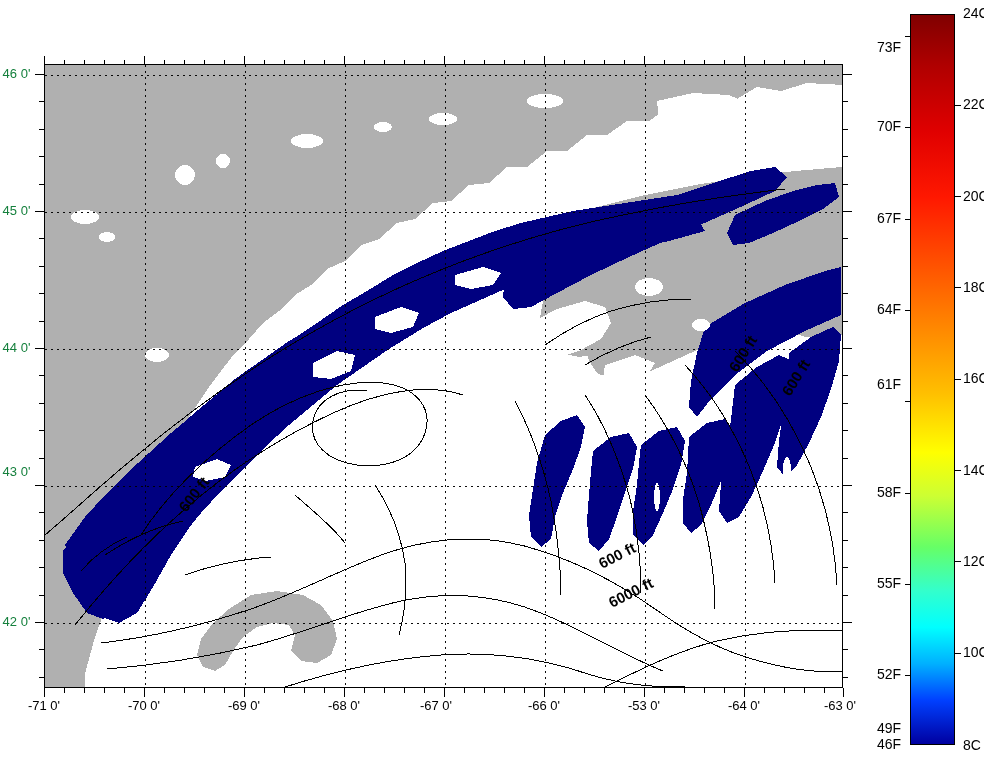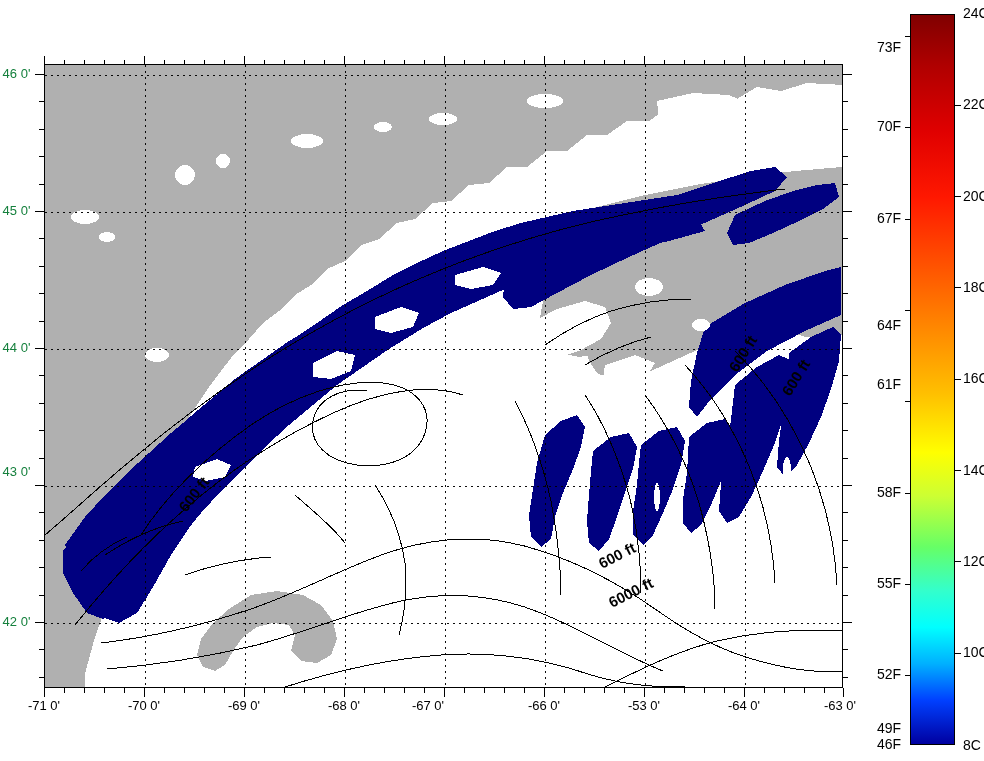--- a/index.html
+++ b/index.html
@@ -373,21 +373,21 @@
   <div class="tick tick-x-major-in" style="left:744px"></div>
   <div class="tick tick-x-minor-in" style="left:764px"></div>
   <div class="tick tick-x-minor-in" style="left:784px"></div>
   <div class="tick tick-x-minor-in" style="left:804px"></div>
   <div class="tick tick-x-minor-in" style="left:824px"></div>
 
   <div class="xlabel" style="left:4px">-71 0'</div>
   <div class="xlabel" style="left:104px">-70 0'</div>
   <div class="xlabel" style="left:204px">-69 0'</div>
   <div class="xlabel" style="left:304px">-68 0'</div>
-  <div class="xlabel" style="left:388px">-67 0'</div>
+  <div class="xlabel" style="left:396px">-67 0'</div>
   <div class="xlabel" style="left:504px">-66 0'</div>
   <div class="xlabel" style="left:604px">-53 0'</div>
   <div class="xlabel" style="left:704px">-64 0'</div>
   <div class="xlabel" style="left:800px">-63 0'</div>
 
   <div class="tick tick-y-major" style="top:74px"></div>
   <div class="tick tick-y-minor" style="top:101px"></div>
   <div class="tick tick-y-minor" style="top:129px"></div>
   <div class="tick tick-y-minor" style="top:156px"></div>
   <div class="tick tick-y-minor" style="top:184px"></div>
@@ -457,21 +457,21 @@
   <div class="cbar-tick-r" style="top:196px"></div>
   <div class="cbar-tick-r" style="top:287px"></div>
   <div class="cbar-tick-r" style="top:379px"></div>
   <div class="cbar-tick-r" style="top:470px"></div>
   <div class="cbar-tick-r" style="top:561px"></div>
   <div class="cbar-tick-r" style="top:653px"></div>
 
   <div class="cbar-lab-f" style="top:39px">73F</div>
   <div class="cbar-lab-f" style="top:118px">70F</div>
   <div class="cbar-lab-f" style="top:210px">67F</div>
-  <div class="cbar-lab-f" style="top:317px">64F</div>
+  <div class="cbar-lab-f" style="top:301px">64F</div>
   <div class="cbar-lab-f" style="top:376px">61F</div>
   <div class="cbar-lab-f" style="top:484px">58F</div>
   <div class="cbar-lab-f" style="top:575px">55F</div>
   <div class="cbar-lab-f" style="top:666px">52F</div>
   <div class="cbar-lab-f" style="top:720px">49F</div>
   <div class="cbar-lab-f" style="top:736px">46F</div>
 
   <div class="cbar-lab-c" style="top:5px">24C</div>
   <div class="cbar-lab-c" style="top:96px">22C</div>
   <div class="cbar-lab-c" style="top:188px">20C</div>

